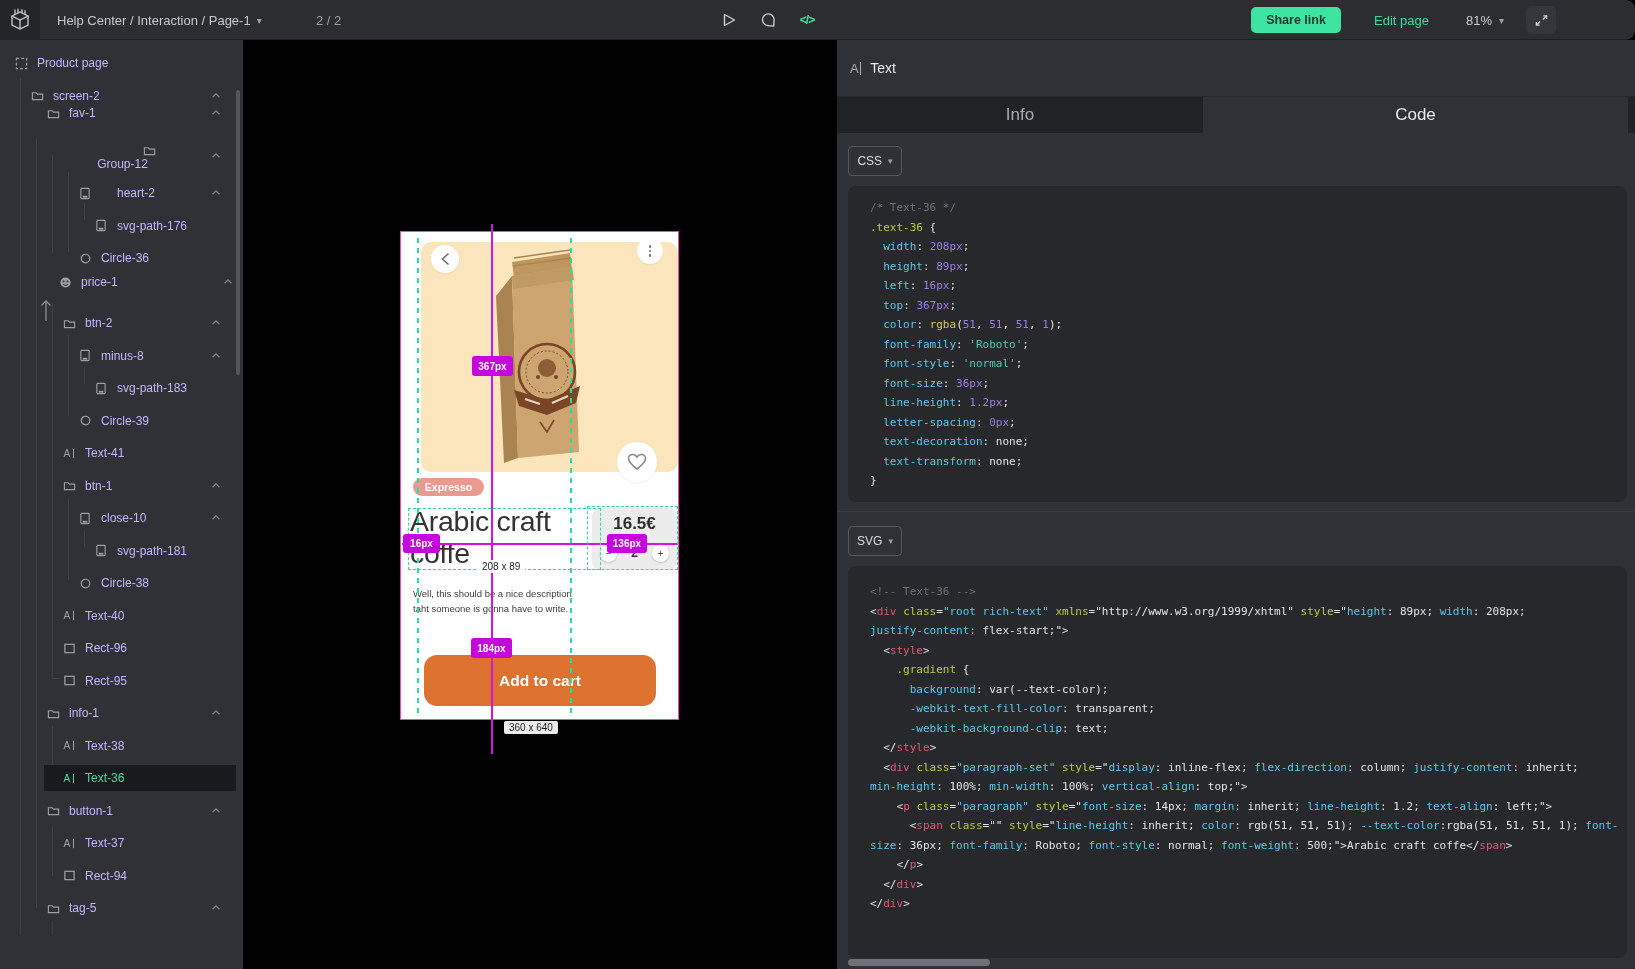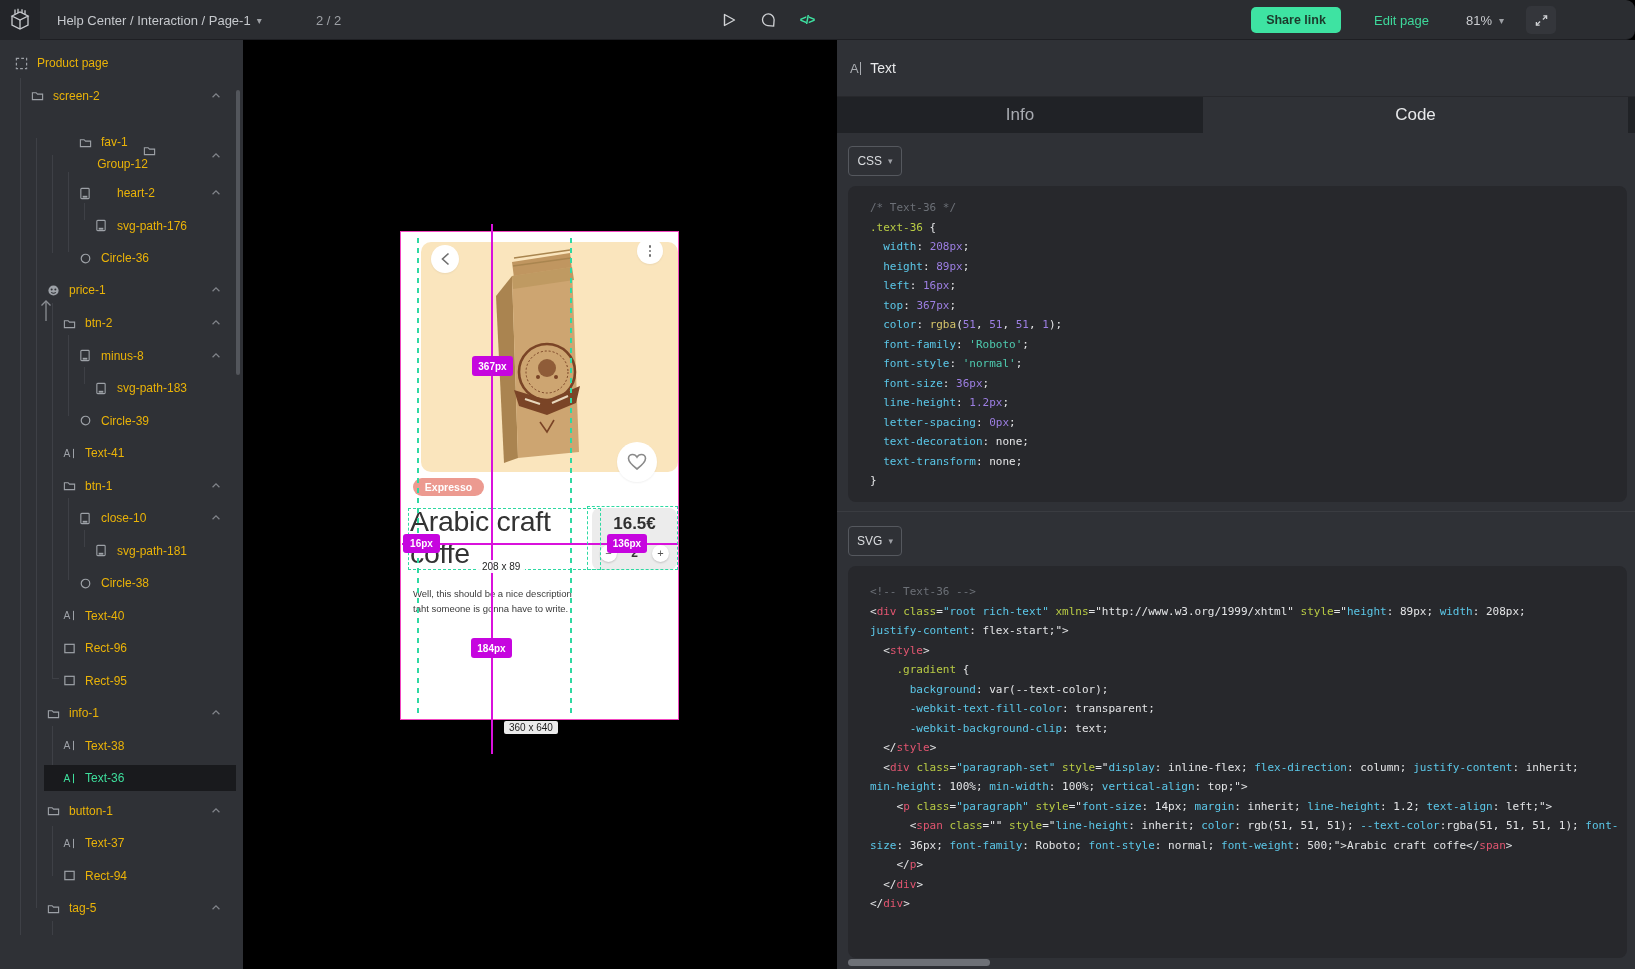--- a/index.html
+++ b/index.html
@@ -17,21 +17,21 @@
   #code-toggle { color:#3ee3a2; font-weight:bold; font-size:12px; letter-spacing:-1px; }
   #share-btn { left:1251px; top:7px; width:90px; height:26px; background:#3ee3a2; color:#1c3a2c; font-size:12.5px; font-weight:bold; border:none; border-radius:5px; display:flex; align-items:center; justify-content:center; cursor:pointer; }
   #edit-link { left:1374px; top:0; height:40px; display:flex; align-items:center; color:#3ed99b; font-size:13px; }
   #zoom-ctl { left:1466px; top:0; height:40px; display:flex; align-items:center; gap:7px; color:#c9cbcf; font-size:13px; }
   #expand-btn { left:1526px; top:6px; width:30px; height:28px; background:#34363b; border-radius:5px; display:flex; align-items:center; justify-content:center; }
 
   
   #sidebar { left:0; top:40px; width:243px; height:929px; background:#2f3136; z-index:20; overflow:hidden; }
   .vline { position:absolute; width:1px; background:#3e4046; }
   .elbow { position:absolute; width:7px; height:1px; background:#3e4046; }
-  .lrow { position:absolute; left:0; width:236px; height:26px; display:flex; align-items:center; font-size:12px; color:#eab308; cursor:pointer; }
+  .lrow { position:absolute; left:0; width:236px; height:26px; display:flex; align-items:center; font-size:12px; color:#c4b5fd; cursor:pointer; }
   .lrow .lic { display:flex; width:14px; height:14px; align-items:center; justify-content:center; flex:none; }
   .lrow .llabel { margin-left:9px; white-space:nowrap; }
   .lrow .lchev { position:absolute; right:14px; top:7px; }
   .lrow.sel { background:linear-gradient(90deg, transparent 0, transparent 44px, #191a1d 44px); color:#3ede9c; }
   .lrow.sel svg * { stroke:#3ede9c; }
   .lrow.sel svg text { fill:#3ede9c; stroke:none; }
   #sb-scroll { left:236px; top:50px; width:4px; height:285px; background:#53565c; border-radius:2px; }
 
   
   #canvas { left:243px; top:40px; width:594px; height:929px; background:#000; overflow:hidden; z-index:10; }
@@ -163,21 +163,21 @@
           <span class="lic" style="margin-left: 30px;">
             <svg width="13" height="13" viewBox="0 0 14 14" fill="none" stroke="#9da1a7" stroke-width="1.2">
               <path d="M1.5 4 h4 l1.5 1.5 h5.5 v6 h-11 Z"></path>
             </svg>
           </span>
           <span class="llabel">screen-2</span>
           <span class="lchev"><svg width="12" height="11" viewBox="0 0 14 12" fill="none" stroke="#82858b" stroke-width="1.4">
               <path d="M3 8 L7 4 L11 8"></path>
             </svg></span>
         </div>
-        <div class="lrow" style="top: 89px; margin-left: 32px;">
+        <div class="lrow" style="top: 60px;">
           <span class="lic" style="margin-left: 46px;">
             <svg width="13" height="13" viewBox="0 0 14 14" fill="none" stroke="#9da1a7" stroke-width="1.2">
               <path d="M1.5 4 h4 l1.5 1.5 h5.5 v6 h-11 Z"></path>
             </svg>
           </span>
           <span class="llabel">fav-1</span>
           <span class="lchev"><svg width="12" height="11" viewBox="0 0 14 12" fill="none" stroke="#82858b" stroke-width="1.4">
               <path d="M3 8 L7 4 L11 8"></path>
             </svg></span>
         </div>
@@ -214,21 +214,21 @@
           <span class="llabel">svg-path-176</span>
         </div>
         <div class="lrow" style="top: 205px;">
           <span class="lic" style="margin-left: 78px;">
             <svg width="13" height="13" viewBox="0 0 14 14" fill="none" stroke="#9da1a7" stroke-width="1.3">
               <circle cx="7" cy="7" r="4.6"></circle>
             </svg>
           </span>
           <span class="llabel">Circle-36</span>
         </div>
-        <div class="lrow" style="top: 237px;">
+        <div class="lrow" style="top: 229px; margin-left: 12px;">
           <span class="lic" style="margin-left: 46px;">
             <svg width="13" height="13" viewBox="0 0 14 14">
               <circle cx="7" cy="7" r="5.5" fill="#9da1a7"></circle>
               <circle cx="5" cy="6" r="1.1" fill="#2f3136"></circle>
               <circle cx="9" cy="6" r="1.1" fill="#2f3136"></circle>
               <path d="M4.5 9 Q7 11 9.5 9" stroke="#2f3136" stroke-width="1.1" fill="none"></path>
             </svg>
           </span>
           <span class="llabel">price-1</span>
           <span class="lchev"><svg width="12" height="11" viewBox="0 0 14 12" fill="none" stroke="#82858b" stroke-width="1.4">
@@ -462,20 +462,21 @@
   <div id="tag-pill" class="abs">Expresso</div>
   <div id="ptitle" class="abs">Arabic craft coffe</div>
   <div id="pdesc" class="abs">Well, this should be a nice description taht someone is gonna have to write.</div>
   <div id="price-box" class="abs"></div>
   <div id="price-val" class="abs">16.5€</div>
   <div id="stepper" class="abs">
     <span class="step-btn">−</span>
     <span id="qty">2</span>
     <span class="step-btn">+</span>
   </div>
+  <button id="cta-btn" class="abs">Add to cart</button>
   <div id="dims-title" class="abs dim-chip">208 x 89</div>
   <div id="dims-screen" class="abs dim-chip">360 x 640</div>
 
   <div id="g-vline" class="abs"></div>
   <div id="g-hline" class="abs"></div>
   <div class="abs t-vdash" style="left:417px; top:238px; height:478px"></div>
   <div class="abs t-vdash" style="left:570px; top:238px; height:478px"></div>
   <div class="abs t-box" style="left:408px; top:508px; width:193px; height:62px"></div>
   <div class="abs t-box" style="left:587px; top:506px; width:91px; height:64px"></div>
   <div class="abs m-chip" style="left:472px; top:356px; width:41px; height:20px">367px</div>

